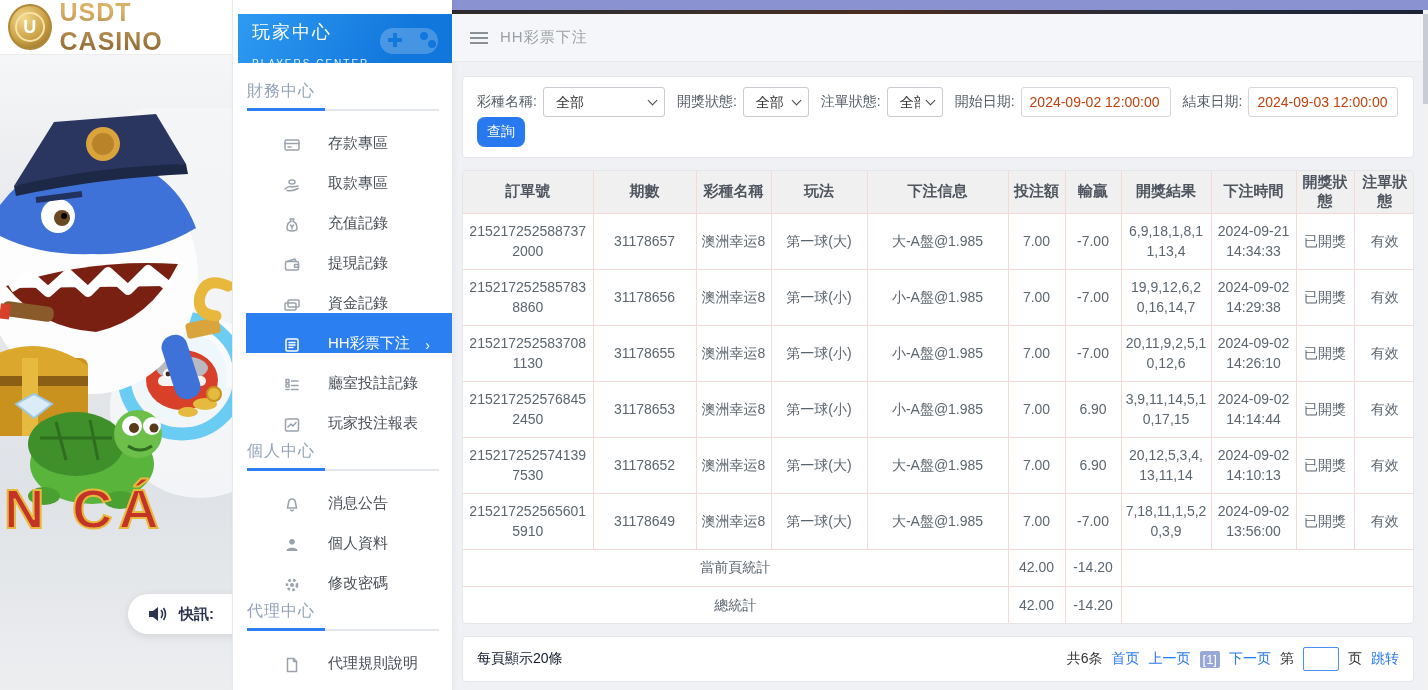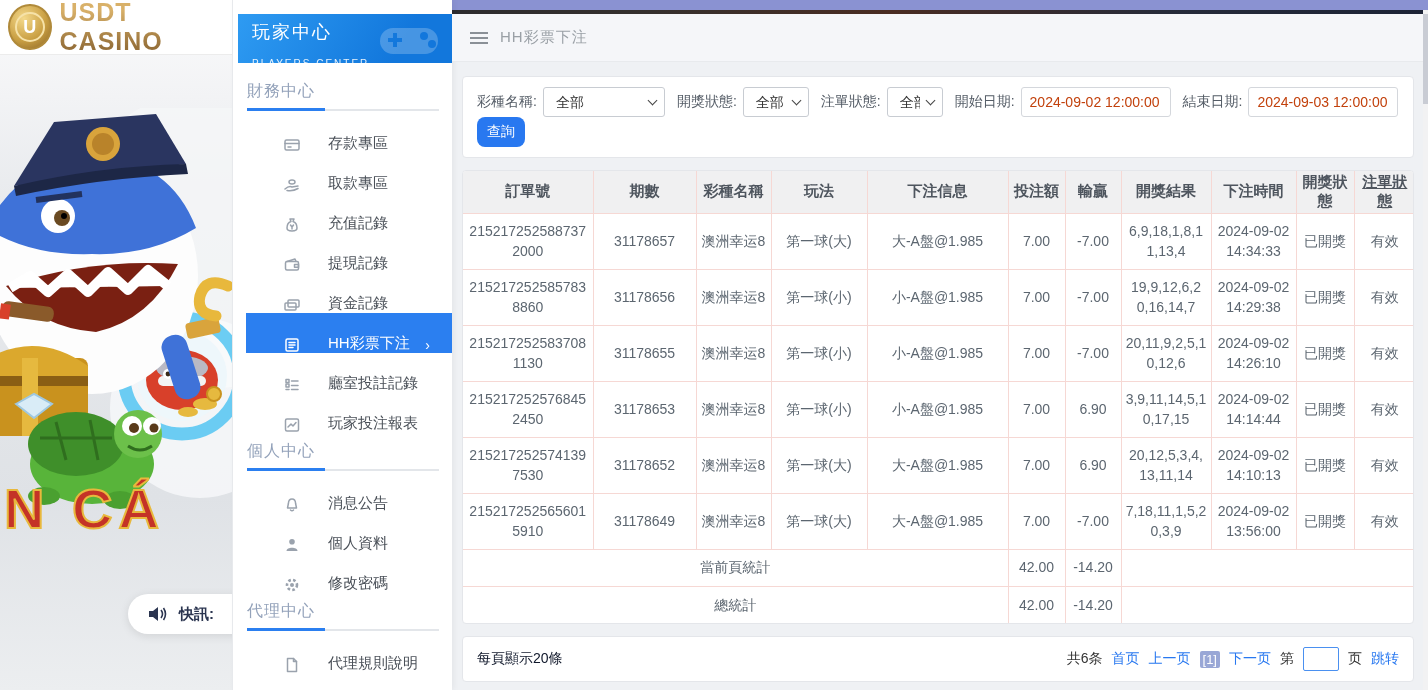--- a/index.html
+++ b/index.html
@@ -75,21 +75,21 @@
   .date-input { height:30px; width:150px; border:1px solid #d4d7dc; border-radius:3px;
     font-size:14px; color:#c2410c; padding:0 8px; font-family:inherit; }
   .search-btn { margin-top:0; width:48px; height:30px; background:#2878f0; color:#fff;
     border:none; border-radius:8px; font-size:14px; cursor:pointer; font-family:inherit; }
 
   
   .table-card { margin-bottom:12px; overflow:hidden; }
   table { width:100%; border-collapse:collapse; table-layout:fixed; }
   th { height:42px; background:#f0f0f1; color:#4e555e; font-size:15px; font-weight:bold;
     border-right:1px solid #f6d8d4; border-bottom:1px solid #f6d8d4; padding:0 2px; }
-  th:last-child { border-right:none;text-decoration:underline; }
+  th:last-child { border-right:none; }
   td { height:56px; text-align:center; color:#5c6670; font-size:14px;
     border-right:1px solid #f6d8d4; border-bottom:1px solid #f6d8d4;
     padding:2px 4px; word-break:break-all; line-height:1.45; }
   td:last-child { border-right:none; }
   tr.summary td { height:37px; }
   tr:last-child td { border-bottom:none; }
 
   
   .pager-card { height:46px; display:flex; align-items:center; justify-content:space-between;
     padding:0 14px; font-size:14px; }
@@ -379,21 +379,21 @@
           <tbody id="tbody">
               <tr>
                 <td>2152172525887372000</td>
                 <td>31178657</td>
                 <td>澳洲幸运8</td>
                 <td>第一球(大)</td>
                 <td>大-A盤@1.985</td>
                 <td>7.00</td>
                 <td>-7.00</td>
                 <td>6,9,18,1,8,11,13,4</td>
-                <td>2024-09-02 14:34:33</td>
+                <td>2024-09-21 14:34:33</td>
                 <td>已開獎</td>
                 <td>有效</td>
               </tr>
               <tr>
                 <td>2152172525857838860</td>
                 <td>31178656</td>
                 <td>澳洲幸运8</td>
                 <td>第一球(小)</td>
                 <td>小-A盤@1.985</td>
                 <td>7.00</td>

